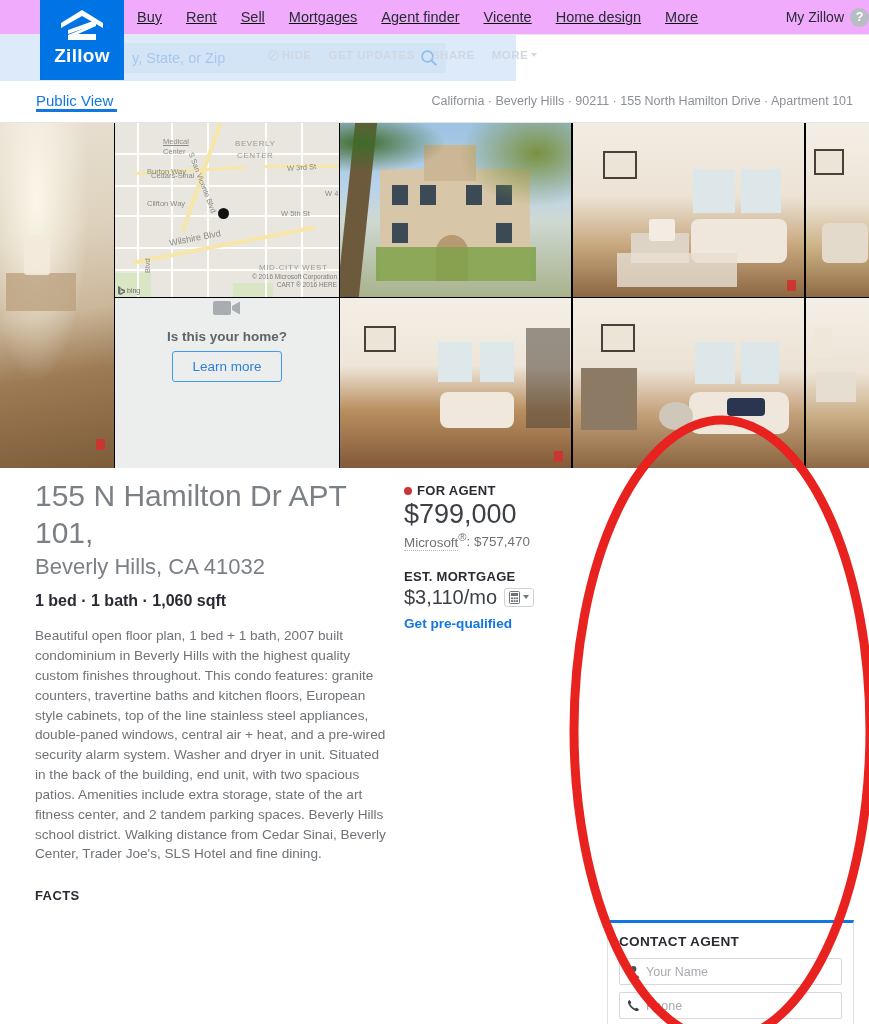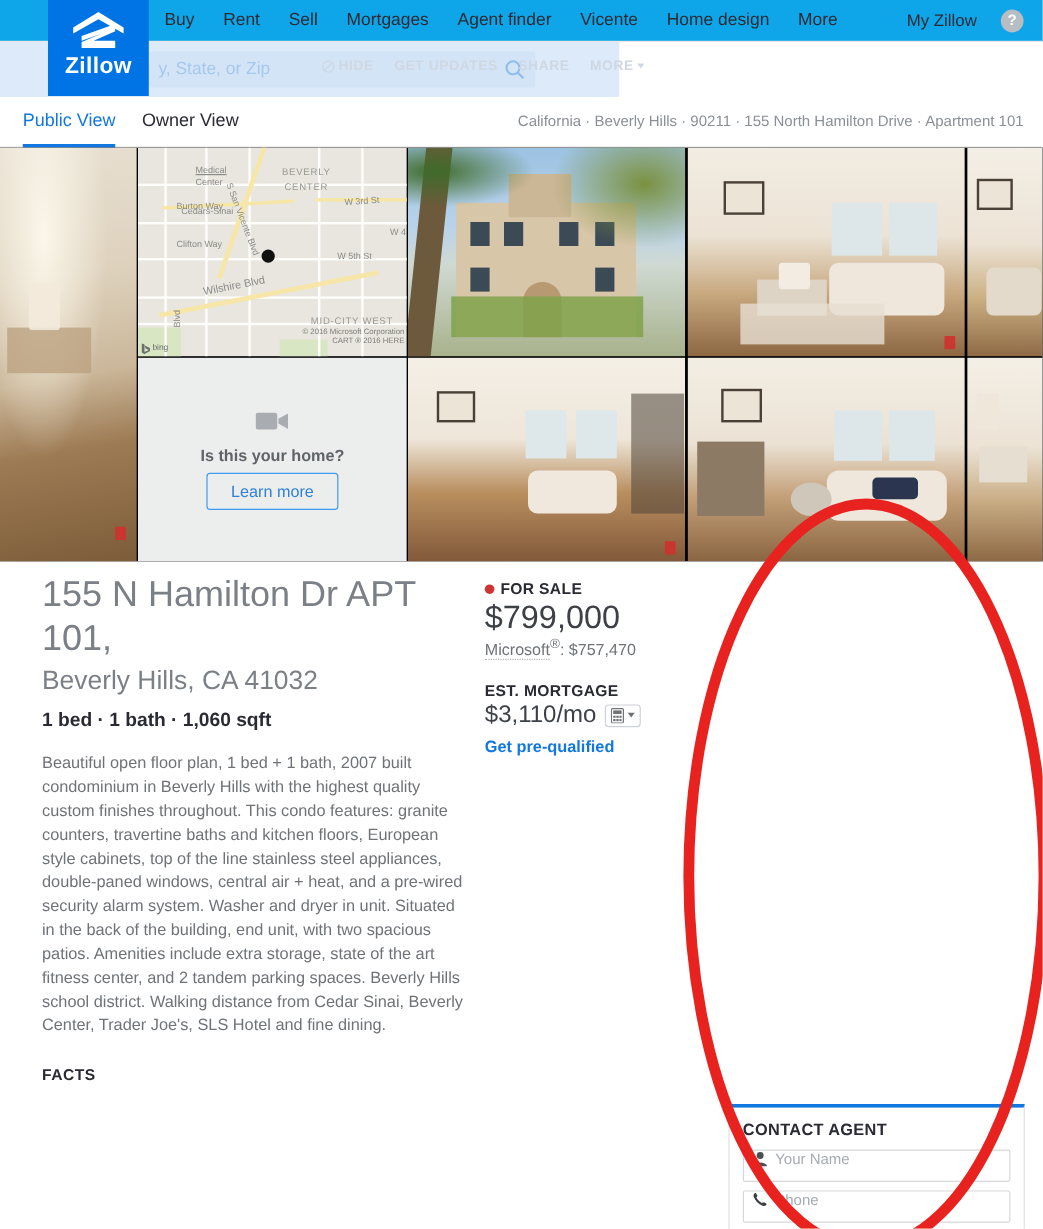--- a/index.html
+++ b/index.html
@@ -5,26 +5,26 @@
   * { box-sizing: border-box; margin: 0; padding: 0; }
   html, body {
     width: 869px; height: 1024px;
     font-family: "Liberation Sans", sans-serif;
     background: #fff; overflow: hidden;
   }
   #root { position: relative; width: 869px; height: 1024px; overflow: hidden; }
 
   
   .topnav {
-    position: relative; height: 35px; background: #0ea5e9;
-    display: flex; align-items: center; border-bottom: 1px solid #e8e8e8;
+    position: relative; height: 35px; background: #f0abfc;
+    display: flex; align-items: center; border-bottom: 1px solid #e8e8e8; text-decoration: underline;
   }
   .nav-links { display: flex; align-items: center; margin-left: 137px; gap: 24px; }
   .nav-link { font-size: 14.5px; color: #2a2a33; white-space: nowrap; cursor: pointer; }
-  .nav-right { position: absolute; right: 16px; display: flex; align-items: center; gap: 20px; }
+  .nav-right { position: absolute; right: 0; display: flex; align-items: center; gap: 6px; }
   .my-zillow { font-size: 14px; color: #2a2a33; cursor: pointer; }
   .help-icon {
     width: 19px; height: 19px; border-radius: 50%; background: #b8bdc4;
     color: #fff; font-size: 12.5px; font-weight: bold;
     display: flex; align-items: center; justify-content: center; cursor: pointer;
   }
 
   
   .logo {
     position: absolute; left: 40px; top: 0; width: 84px; height: 80px;
@@ -48,21 +48,21 @@
   .search-mag { width: 18px; height: 18px; opacity: .55; }
   .action-links { position: absolute; left: 268px; top: 14px; display: flex; align-items: center; gap: 17px; }
   .action-link {
     font-size: 11.5px; font-weight: bold; color: #cfd8e2; letter-spacing: .5px;
     display: flex; align-items: center; gap: 3px; cursor: pointer;
   }
   .ban-icon { width: 11px; height: 11px; }
 
   
   .tabsrow { position: relative; height: 42px; border-bottom: 1px solid #e4e4e4; background: #fff; }
-  .tabs { position: absolute; left: 19px; top: 0; display: flex; gap: 22px; height: 42px; }
+  .tabs { position: absolute; left: 36px; top: 0; display: flex; gap: 22px; height: 42px; flex-direction: column; }
   .tab {
     font-size: 15px; color: #2a2a33; padding-top: 11px; cursor: pointer;
     border-bottom: 3px solid transparent; height: 42px;
   }
   .tab.active { color: #1277e1; border-bottom-color: #1277e1; }
   .breadcrumb {
     position: absolute; right: 16px; top: 13px; font-size: 12.5px; color: #8b8f96;
   }
 
   
@@ -77,21 +77,21 @@
   .map-green { position: absolute; background: #d9e6c4; }
   .map-label { position: absolute; font-size: 7.5px; color: #8a8a86; white-space: nowrap; font-family: "Liberation Sans", sans-serif; }
   .map-label.big { font-size: 8px; color: #9a9a94; letter-spacing: .6px; }
   .map-dot { position: absolute; width: 11px; height: 11px; border-radius: 50%; background: #111; }
   .map-attr { position: absolute; right: 2px; bottom: 8px; font-size: 6.5px; color: #7c7c78; text-align: right; line-height: 1.25; }
   .bing { position: absolute; left: 3px; bottom: 2px; font-size: 7px; color: #6d6d6d; display: flex; align-items: center; gap: 2px; }
 
   
   .videocard {
     position: absolute; inset: 0; background: #eceded;
-    display: flex; flex-direction: column; align-items: center; justify-content: center; padding: 0 18px;
+    display: flex; flex-direction: column; align-items: center; padding: 0 18px;
   }
   .vc-icon { width: 28px; height: 20px; margin-bottom: 11px; }
   .vc-title { font-size: 13.5px; font-weight: bold; color: #5f6468; margin-bottom: 7px; }
   .vc-sub { font-size: 12.5px; color: #8d9196; text-align: center; line-height: 1.45; margin-bottom: 15px; }
   .vc-btn {
     border: 1px solid #3f9bf0; color: #2f80d6; background: transparent;
     font-size: 13.5px; padding: 7px 19px; border-radius: 3px; cursor: pointer;
     font-family: "Liberation Sans", sans-serif;
   }
   .wm { position: absolute; width: 9px; height: 11px; background: #d0312d; border-radius: 1px; opacity: .9; }
@@ -124,21 +124,21 @@
 
   
   .contact {
     position: absolute; left: 607px; top: 452px; width: 247px;
     background: #fff; border: 1px solid #e0e0e0; border-top: 3px solid #1277e1;
     padding: 11px 11px 9px 11px; z-index: 10;
   }
   .ca-title { font-size: 13.6px; font-weight: bold; color: #2a2a33; letter-spacing: .3px; margin-bottom: 9px; }
   .field {
     height: 27px; border: 1px solid #d6d8da; border-radius: 2px; margin-bottom: 7px;
-    display: flex; align-items: flex-start; padding: 0 7px; gap: 6px; background: #fff; cursor: text;
+    display: flex; align-items: center; padding: 0 7px; gap: 6px; background: #fff; cursor: text;
   }
   .f-ico { width: 13px; height: 13px; flex-shrink: 0; }
   .f-ph { font-size: 12.5px; color: #a7abb0; }
 
   
   .annot { position: absolute; left: 0; top: 0; width: 869px; height: 1024px; pointer-events: none; z-index: 50; }
 </style>
 </head>
 <body>
 
@@ -340,21 +340,21 @@
       <h1 class="addr-title">155 N Hamilton Dr APT 101,</h1>
       <div class="addr-city">Beverly Hills, CA 41032</div>
       <div class="addr-specs">1 bed · 1 bath · 1,060 sqft</div>
       <p class="desc">Beautiful open floor plan, 1 bed + 1 bath, 2007 built condominium in Beverly Hills with the highest quality custom finishes throughout. This condo features: granite counters, travertine baths and kitchen floors, European style cabinets, top of the line stainless steel appliances, double-paned windows, central air + heat, and a pre-wired security alarm system. Washer and dryer in unit. Situated in the back of the building, end unit, with two spacious patios. Amenities include extra storage, state of the art fitness center, and 2 tandem parking spaces. Beverly Hills school district. Walking distance from Cedar Sinai, Beverly Center, Trader Joe's, SLS Hotel and fine dining.</p>
       <div class="facts-h">FACTS</div>
     </div>
 
     <div class="pricecol">
       <div class="forsale">
         <span class="dot-red"></span>
-        <span>FOR SALE</span>
+        <span>FOR AGENT</span>
       </div>
       <div class="price">$799,000</div>
       <div class="zest"><span class="dotted">Microsoft</span><sup>®</sup><span>: $757,470</span></div>
       <div class="mort-h">EST. MORTGAGE</div>
       <div class="mort-val">
         <span>$3,110/mo</span>
         <span class="calc-btn">
           <svg class="calc-ico" viewBox="0 0 11 13">
             <rect x="0.5" y="0.5" width="10" height="12" rx="1" fill="#fff" stroke="#6f7377"></rect>
             <rect x="2" y="2" width="7" height="3" fill="#6f7377"></rect>

